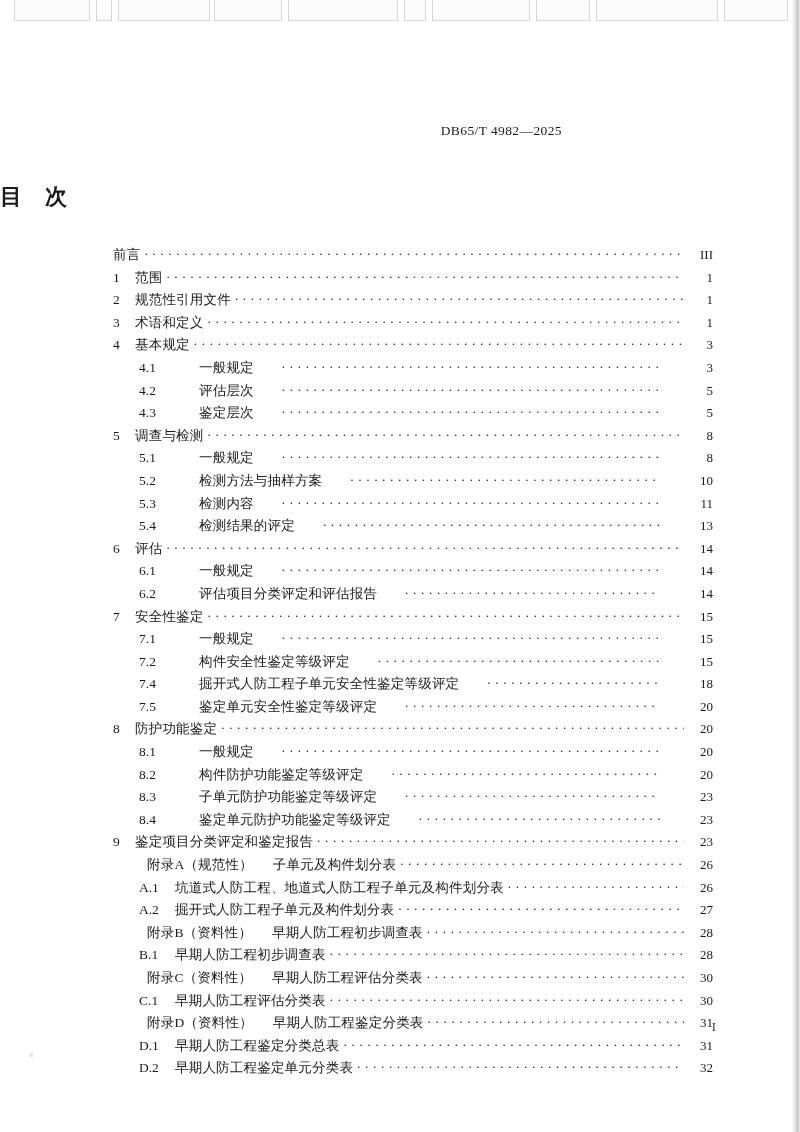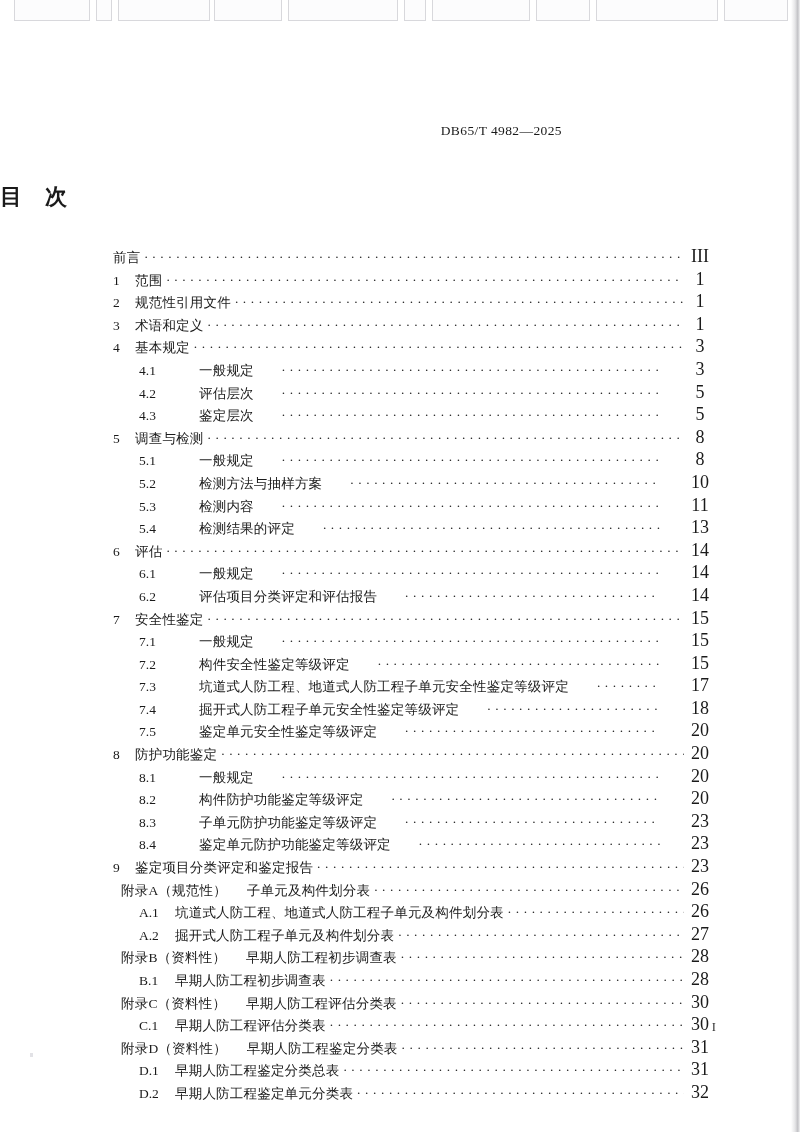--- a/index.html
+++ b/index.html
@@ -110,32 +110,32 @@
     content: ". . . . . . . . . . . . . . . . . . . . . . . . . . . . . . . . . . . . . . . . . . . . . . . . . . . . . . . . . . . . . . . . . . . . . . . . . . . . . . . . . . . . . . . . . . . . . . . . . . . . . . . . . . . . . . . . . . . . . . . .";
     position: absolute;
     left: 0; bottom: 0;
     letter-spacing: 0.6px;
     font-size: 13.5px;
     color: #2a2a2a;
     white-space: nowrap;
   }
   .toc-row .page {
     flex: 0 0 26px;
-    text-align: center;
-    font-size: 18px;
+    text-align: right;
+    font-size: 13px;
   }
 
   
   .lvl-0 { padding-left: 0px; }
   .lvl-0 .num { width: 0px; }
   .lvl-1 { padding-left: 0px; }
   .lvl-1 .num { width: 22px; }
   .lvl-2 { padding-left: 26px; gap: 24px; }
   .lvl-2 .num { width: 36px; }
-  .lvl-app { padding-left: 8px; }
+  .lvl-app { padding-left: 8px; margin-left: 26px; }
   .lvl-app .num { width: 0px; }
   .lvl-app .label { padding-left: 0; }
   .lvl-appsub { padding-left: 26px; }
   .lvl-appsub .num { width: 36px; }
 
   .app-gap { display: inline-block; width: 20px; }
 
   #footer-page-number {
     position: absolute;
     top: 1020px;
@@ -266,26 +266,20 @@
         <span class="num">7.1</span>
         <span class="label">一般规定</span>
         <span class="leader"></span>
         <span class="page">15</span>
       </div>
       <div class="toc-row lvl-2">
         <span class="num">7.2</span>
         <span class="label">构件安全性鉴定等级评定</span>
         <span class="leader"></span>
         <span class="page">15</span>
-      </div>
-      <div class="toc-row lvl-2">
-        <span class="num">7.3</span>
-        <span class="label">坑道式人防工程、地道式人防工程子单元安全性鉴定等级评定</span>
-        <span class="leader"></span>
-        <span class="page">17</span>
       </div>
       <div class="toc-row lvl-2">
         <span class="num">7.4</span>
         <span class="label">掘开式人防工程子单元安全性鉴定等级评定</span>
         <span class="leader"></span>
         <span class="page">18</span>
       </div>
       <div class="toc-row lvl-2">
         <span class="num">7.5</span>
         <span class="label">鉴定单元安全性鉴定等级评定</span>

